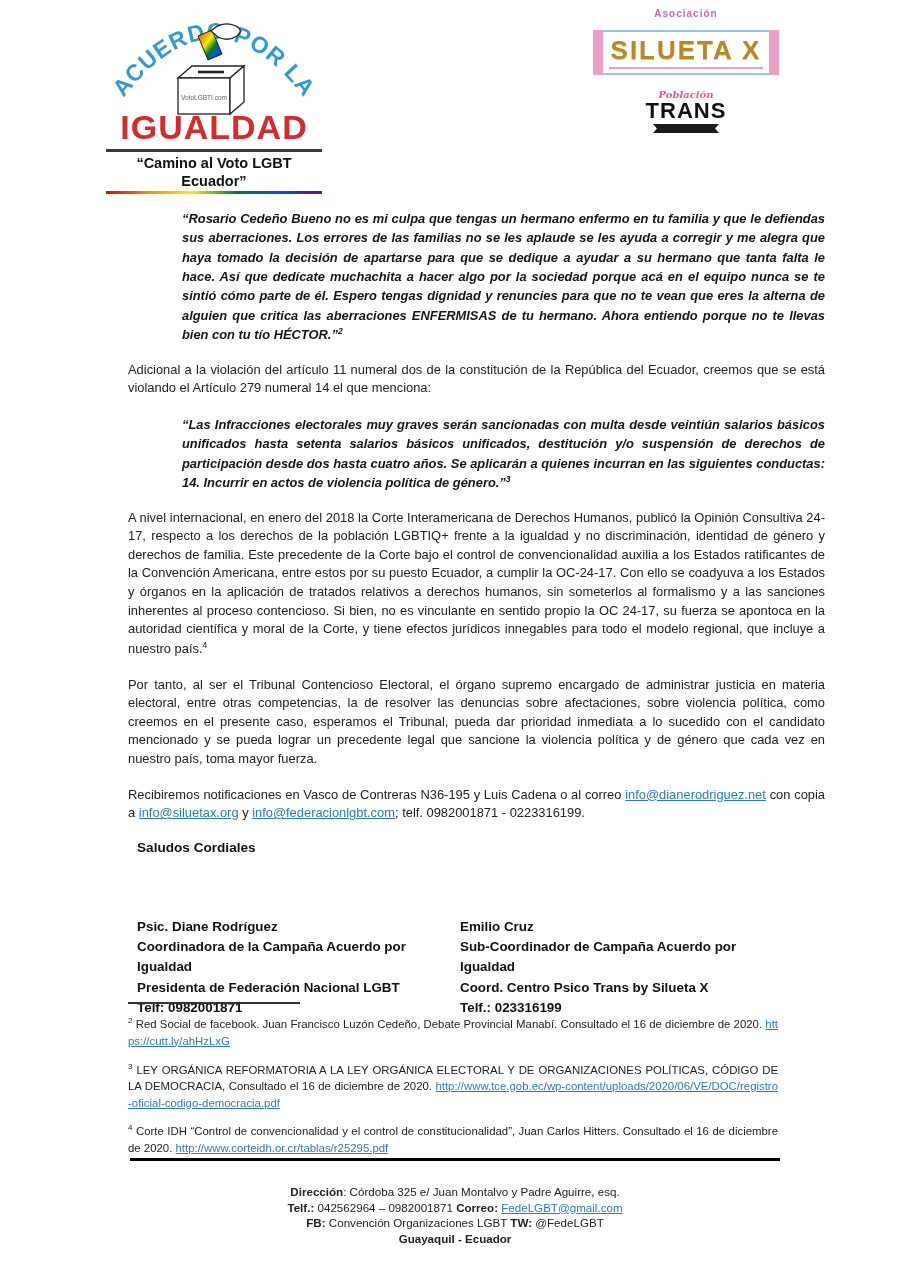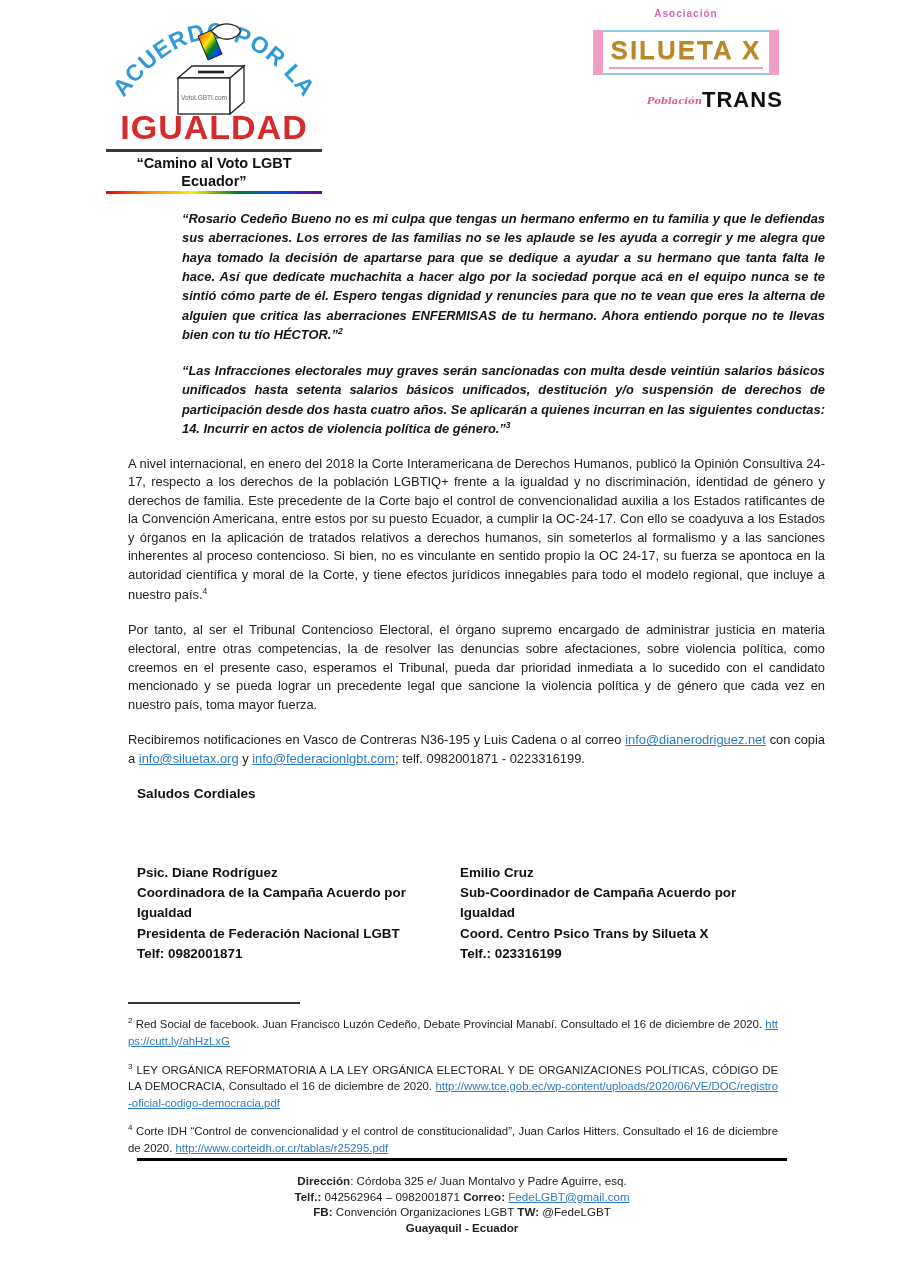--- a/index.html
+++ b/index.html
@@ -26,21 +26,21 @@
   .sx-box::before{left:-2px;} .sx-box::after{right:-2px;}
   .sx-text{font-size:26px;font-weight:800;color:#b8872b;letter-spacing:2px;
            text-shadow:0 1px 0 #e7c97e;}
   .sx-under{height:2px;background:#ef9ec5;margin:1px 14px 0 14px;}
 
   .logo-row{display:flex;align-items:flex-start;gap:6px;margin-top:2px;}
   .lgbti-block{position:relative;width:112px;height:68px;}
   .lgbti-main{position:absolute;left:26px;top:26px;font-size:21px;font-weight:800;color:#111;}
   .lgbti-sub{position:absolute;left:24px;top:52px;font-size:5px;font-weight:bold;color:#444;
              letter-spacing:.5px;line-height:1.5;}
-  .trans-block{width:78px;display:flex;flex-direction:row;align-items:center;}
+  .trans-block{width:78px;display:flex;flex-direction:column;align-items:center;}
   .trans-script{font-size:10px;font-style:italic;font-weight:bold;color:#e8559a;
                 font-family:"DejaVu Serif",serif;}
   .trans-main{font-size:22px;font-weight:900;color:#111;letter-spacing:1px;line-height:1;}
   .trans-ribbon{width:66px;height:9px;background:#1b1b1b;margin-top:2px;
                 clip-path:polygon(0 0,100% 0,94% 50%,100% 100%,0 100%,6% 50%);}
 
   
   .content{padding:14px 80px 0 128px;}
   .para{font-size:12.9px;line-height:1.44;text-align:justify;margin:0 0 17px 0;color:#222;}
   .quote{font-size:12.9px;line-height:1.5;font-weight:bold;font-style:italic;text-align:justify;
@@ -52,22 +52,22 @@
   .sig div{margin:0;}
 
   
   .fnblock{position:absolute;left:128px;top:1002px;width:650px;}
   .fnrule{width:172px;border-top:2px solid #333;margin-bottom:8px;}
   .fn{font-size:11.4px;line-height:1.45;text-align:justify;color:#222;}
   .fn sup{font-size:8px;}
   .fn .lnk{word-break:break-all;}
 
   
-  .footer{position:absolute;left:137px;top:1158px;width:650px;border-top:3px solid #000;
-          padding-top:12px;text-align:center;font-size:11.6px;line-height:1.35;color:#222;}
+  .footer{position:absolute;left:130px;top:1158px;width:650px;border-top:3px solid #000;
+          padding-top:23px;text-align:center;font-size:11.6px;line-height:1.35;color:#222;}
 
   .b{font-weight:bold;}
   .lnk{color:#2b7bc2;text-decoration:underline;cursor:pointer;}
 </style>
 </head>
 <body>
 
 <div class="page">
 
   <div class="header">
@@ -118,20 +118,21 @@
           <div class="trans-ribbon"></div>
         </div>
       </div>
     </div>
   </div>
 
   <div class="content">
 
     <p class="quote"><span>“Rosario Cedeño Bueno no es mi culpa que tengas un hermano enfermo en tu familia y que le defiendas sus aberraciones. Los errores de las familias no se les aplaude se les ayuda a corregir y me alegra que haya tomado la decisión de apartarse para que se dedique a ayudar a su hermano que tanta falta le hace. Así que dedícate muchachita a hacer algo por la sociedad porque acá en el equipo nunca se te sintió cómo parte de él. Espero tengas dignidad y renuncies para que no te vean que eres la alterna de alguien que critica las aberraciones ENFERMISAS de tu hermano. Ahora entiendo porque no te llevas bien con tu tío HÉCTOR.”</span><sup class="ref">2</sup></p>
 
+    <p class="para">Adicional a la violación del artículo 11 numeral dos de la constitución de la República del Ecuador, creemos que se está violando el Artículo 279 numeral 14 el que menciona:</p>
 
     <p class="quote"><span>“Las Infracciones electorales muy graves serán sancionadas con multa desde veintiún salarios básicos unificados hasta setenta salarios básicos unificados, destitución y/o suspensión de derechos de participación desde dos hasta cuatro años. Se aplicarán a quienes incurran en las siguientes conductas: 14. Incurrir en actos de violencia política de género.”</span><sup class="ref">3</sup></p>
 
     <p class="para"><span>A nivel internacional, en enero del 2018 la Corte Interamericana de Derechos Humanos, publicó la Opinión Consultiva 24-17, respecto a los derechos de la población LGBTIQ+ frente a la igualdad y no discriminación, identidad de género y derechos de familia. Este precedente de la Corte bajo el control de convencionalidad auxilia a los Estados ratificantes de la Convención Americana, entre estos por su puesto Ecuador, a cumplir la OC-24-17.  Con ello se coadyuva a los Estados y órganos en la aplicación de tratados relativos a derechos humanos, sin someterlos al formalismo y a las sanciones inherentes al proceso contencioso. Si bien, no es vinculante en sentido propio la OC 24-17, su fuerza se apontoca en la autoridad científica y moral de la Corte, y tiene efectos jurídicos innegables para todo el modelo regional, que incluye a nuestro país.</span><sup class="ref">4</sup></p>
 
     <p class="para">Por tanto, al ser el Tribunal Contencioso Electoral, el órgano supremo encargado de administrar justicia en materia electoral, entre otras competencias, la de resolver las denuncias sobre afectaciones, sobre violencia política, como creemos en el presente caso, esperamos el Tribunal, pueda dar prioridad inmediata a lo sucedido con el candidato mencionado y se pueda lograr un precedente legal que sancione la violencia política y de género que cada vez en nuestro país, toma mayor fuerza.</p>
 
     <p class="para"><span>Recibiremos notificaciones en Vasco de Contreras N36-195 y Luis Cadena o al correo </span><a class="lnk" href="#">info@dianerodriguez.net</a><span> con copia a </span><a class="lnk" href="#">info@siluetax.org</a><span> y </span><a class="lnk" href="#">info@federacionlgbt.com</a><span>; telf. 0982001871 - 0223316199.</span></p>
 
     <div class="closing">Saludos Cordiales</div>

